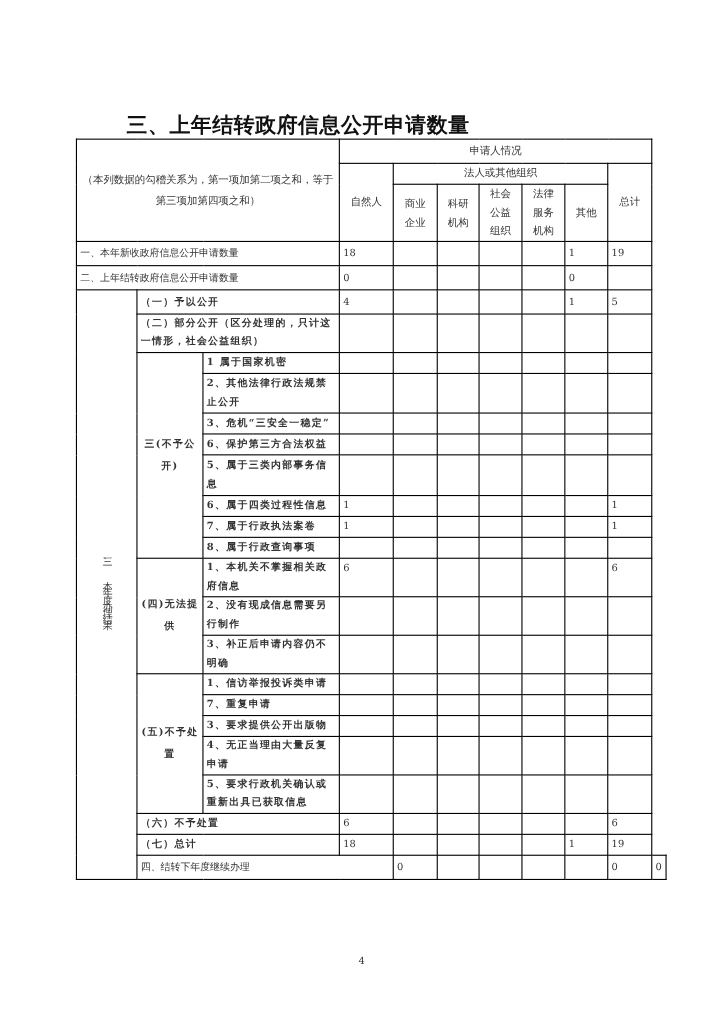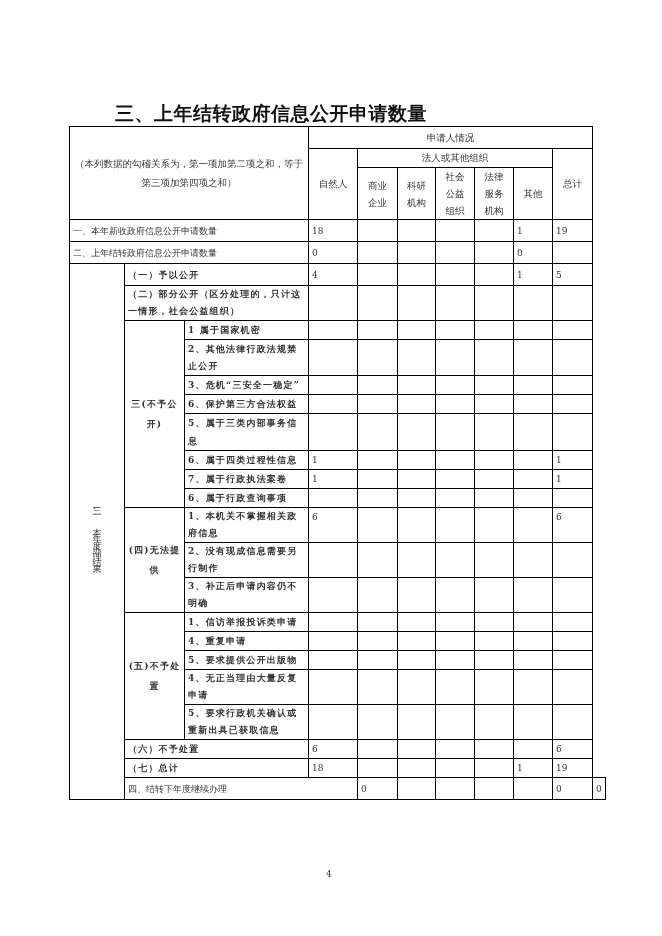--- a/index.html
+++ b/index.html
@@ -160,21 +160,21 @@
     <td class="wrap">7、属于行政执法案卷</td>
     <td>1</td>
     <td></td>
         <td></td>
         <td></td>
         <td></td>
         <td></td>
     <td>1</td>
   </tr>
   <tr style="height:17px">
-    <td class="wrap">6、属于行政查询事项</td>
+    <td class="wrap">8、属于行政查询事项</td>
     <td></td>
     <td></td>
         <td></td>
         <td></td>
         <td></td>
         <td></td>
     <td></td>
   </tr>
 
   <tr style="height:34px">
@@ -214,31 +214,31 @@
     <td class="wrap">1、信访举报投诉类申请</td>
     <td></td>
     <td></td>
         <td></td>
         <td></td>
         <td></td>
         <td></td>
     <td></td>
   </tr>
   <tr style="height:17px">
-    <td class="wrap">4、重复申请</td>
-    <td></td>
-    <td></td>
-        <td></td>
-        <td></td>
-        <td></td>
-        <td></td>
-    <td></td>
-  </tr>
-  <tr style="height:17px">
-    <td class="wrap">5、要求提供公开出版物</td>
+    <td class="wrap">7、重复申请</td>
+    <td></td>
+    <td></td>
+        <td></td>
+        <td></td>
+        <td></td>
+        <td></td>
+    <td></td>
+  </tr>
+  <tr style="height:17px">
+    <td class="wrap">3、要求提供公开出版物</td>
     <td></td>
     <td></td>
         <td></td>
         <td></td>
         <td></td>
         <td></td>
     <td></td>
   </tr>
   <tr style="height:34px">
     <td class="wrap" style="line-height:17px">4、无正当理由大量反复申请</td>

